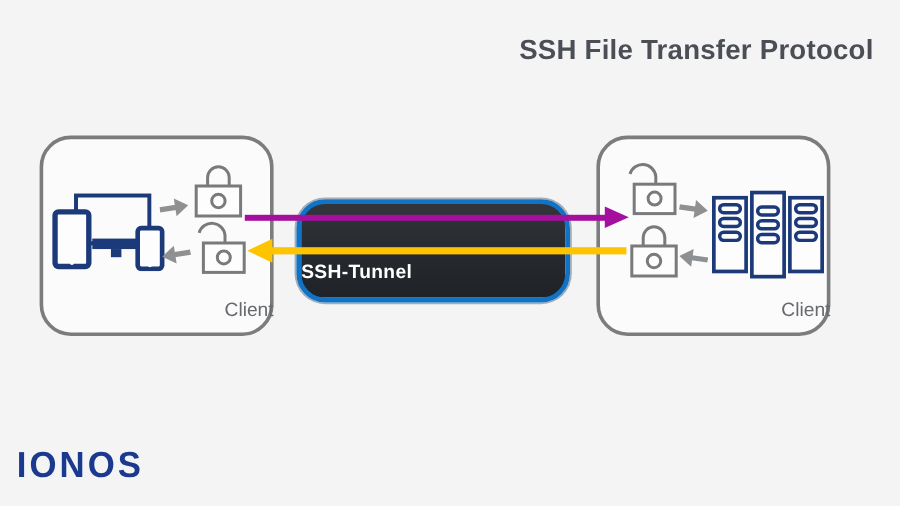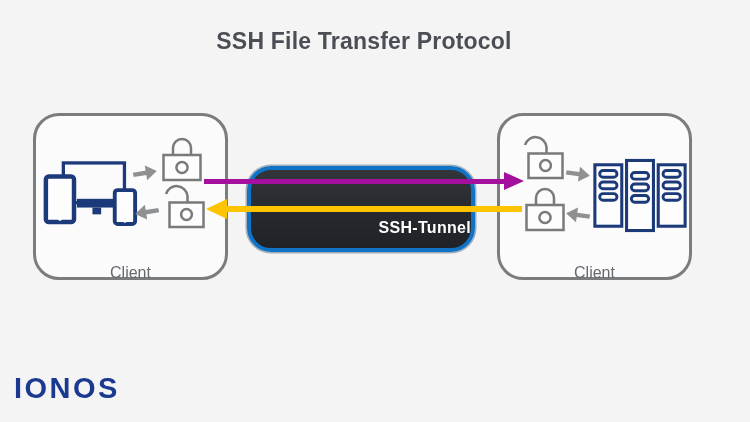--- a/index.html
+++ b/index.html
@@ -24,58 +24,58 @@
     overflow:hidden;
   }
   .stage{
     position:relative;
     width:750px;height:422px;
     background:var(--background);
   }
   .title{
     position:absolute;
     left:0;top:28px;width:728px;
-    text-align:center;
+    text-align:right;
     font-size:23px;
     font-weight:700;
     letter-spacing:.2px;
     color:var(--title-text);
   }
   .node-box{
     position:absolute;
     width:195px;height:167px;
     background:var(--box-fill);
     border:3.5px solid var(--box-border);
     border-radius:26px;
     z-index:1;
   }
   .client-box{left:33px;top:113px;}
   .server-box{left:497px;top:113px;}
   .node-label{
     position:absolute;
-    width:195px;top:264px;
-    text-align:center;
+    width:195px;top:250px;
+    text-align:right;
     font-size:16px;
     color:var(--label-text);
     z-index:2;
   }
   .client-label{left:33px;}
   .server-label{left:497px;}
   .tunnel{
     position:absolute;
     left:247px;top:166px;
     width:228px;height:86px;
     background:linear-gradient(180deg,#32363b 0%,#26292d 55%,#1f2226 100%);
     border:4px solid var(--tunnel-border);
     border-radius:24px;
     box-shadow:0 0 0 1.5px rgba(10,40,70,.35);
     z-index:2;
     display:flex;
     align-items:flex-end;
-    justify-content:flex-end;
+    justify-content:flex-start;
   }
   .tunnel-label{
     color:#ffffff;
     font-size:16px;
     font-weight:700;
     letter-spacing:.3px;
     padding-bottom:11px;
   }
   .icon{position:absolute;z-index:3;}
   .navy{color:var(--navy);}

